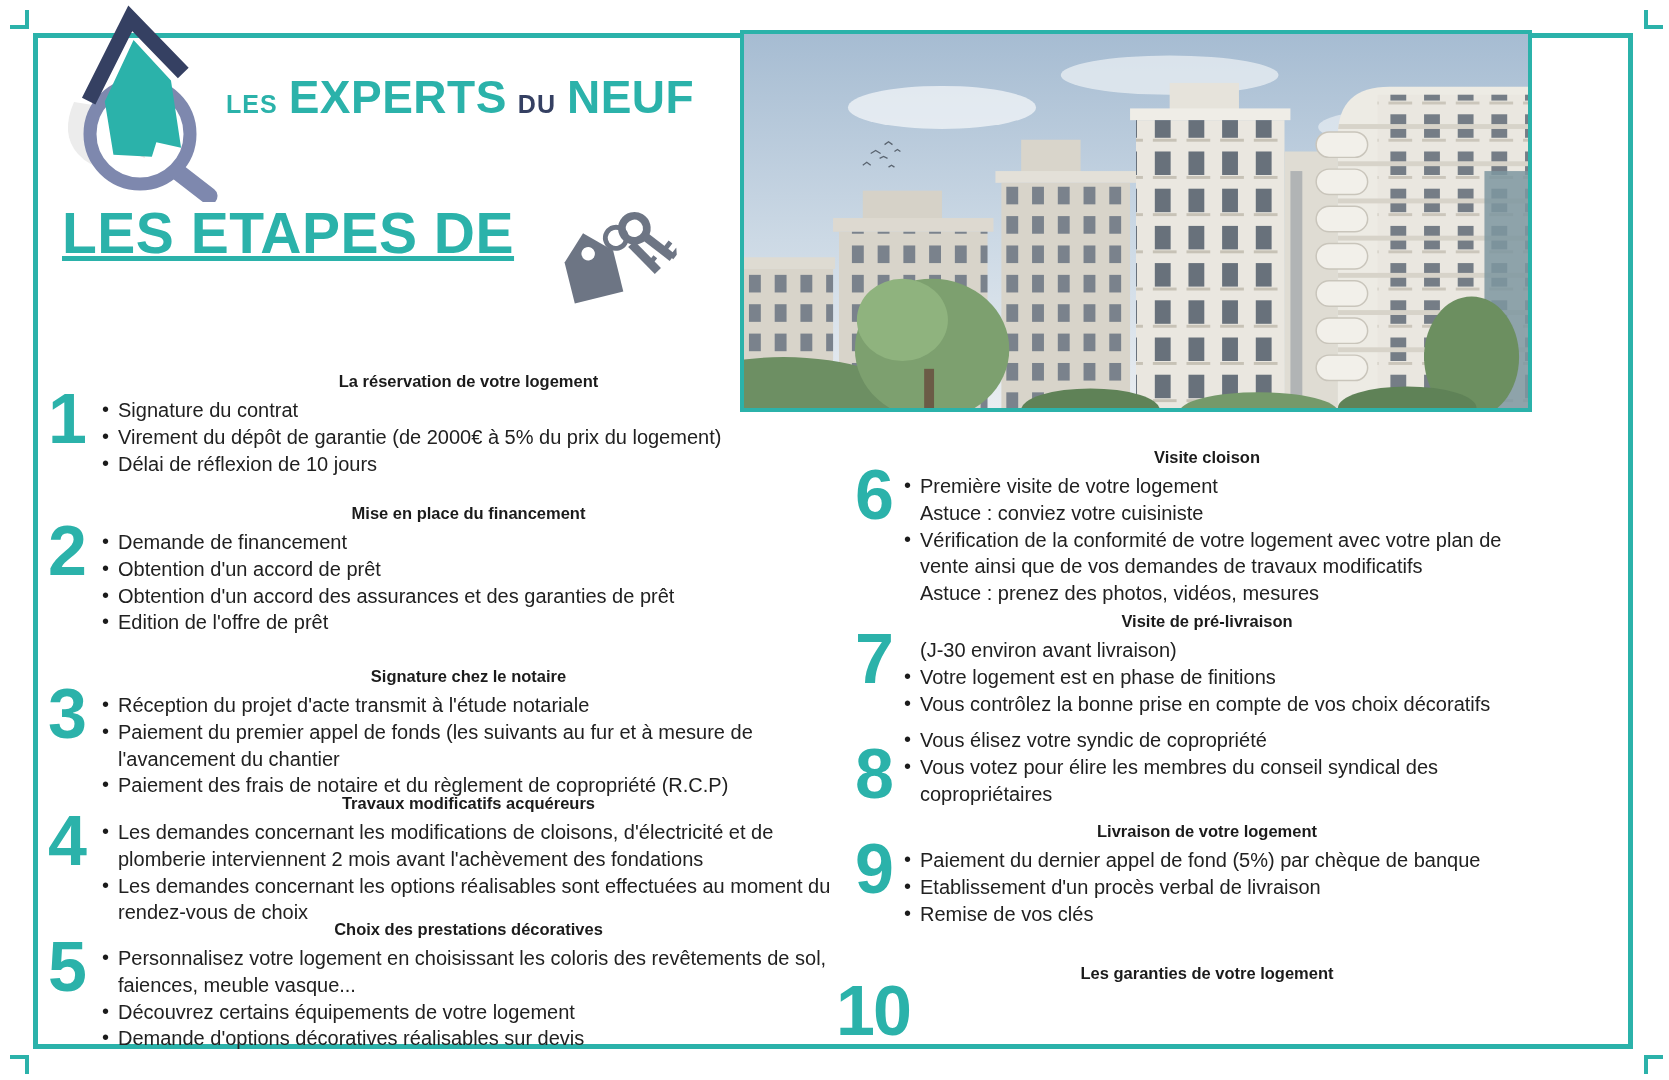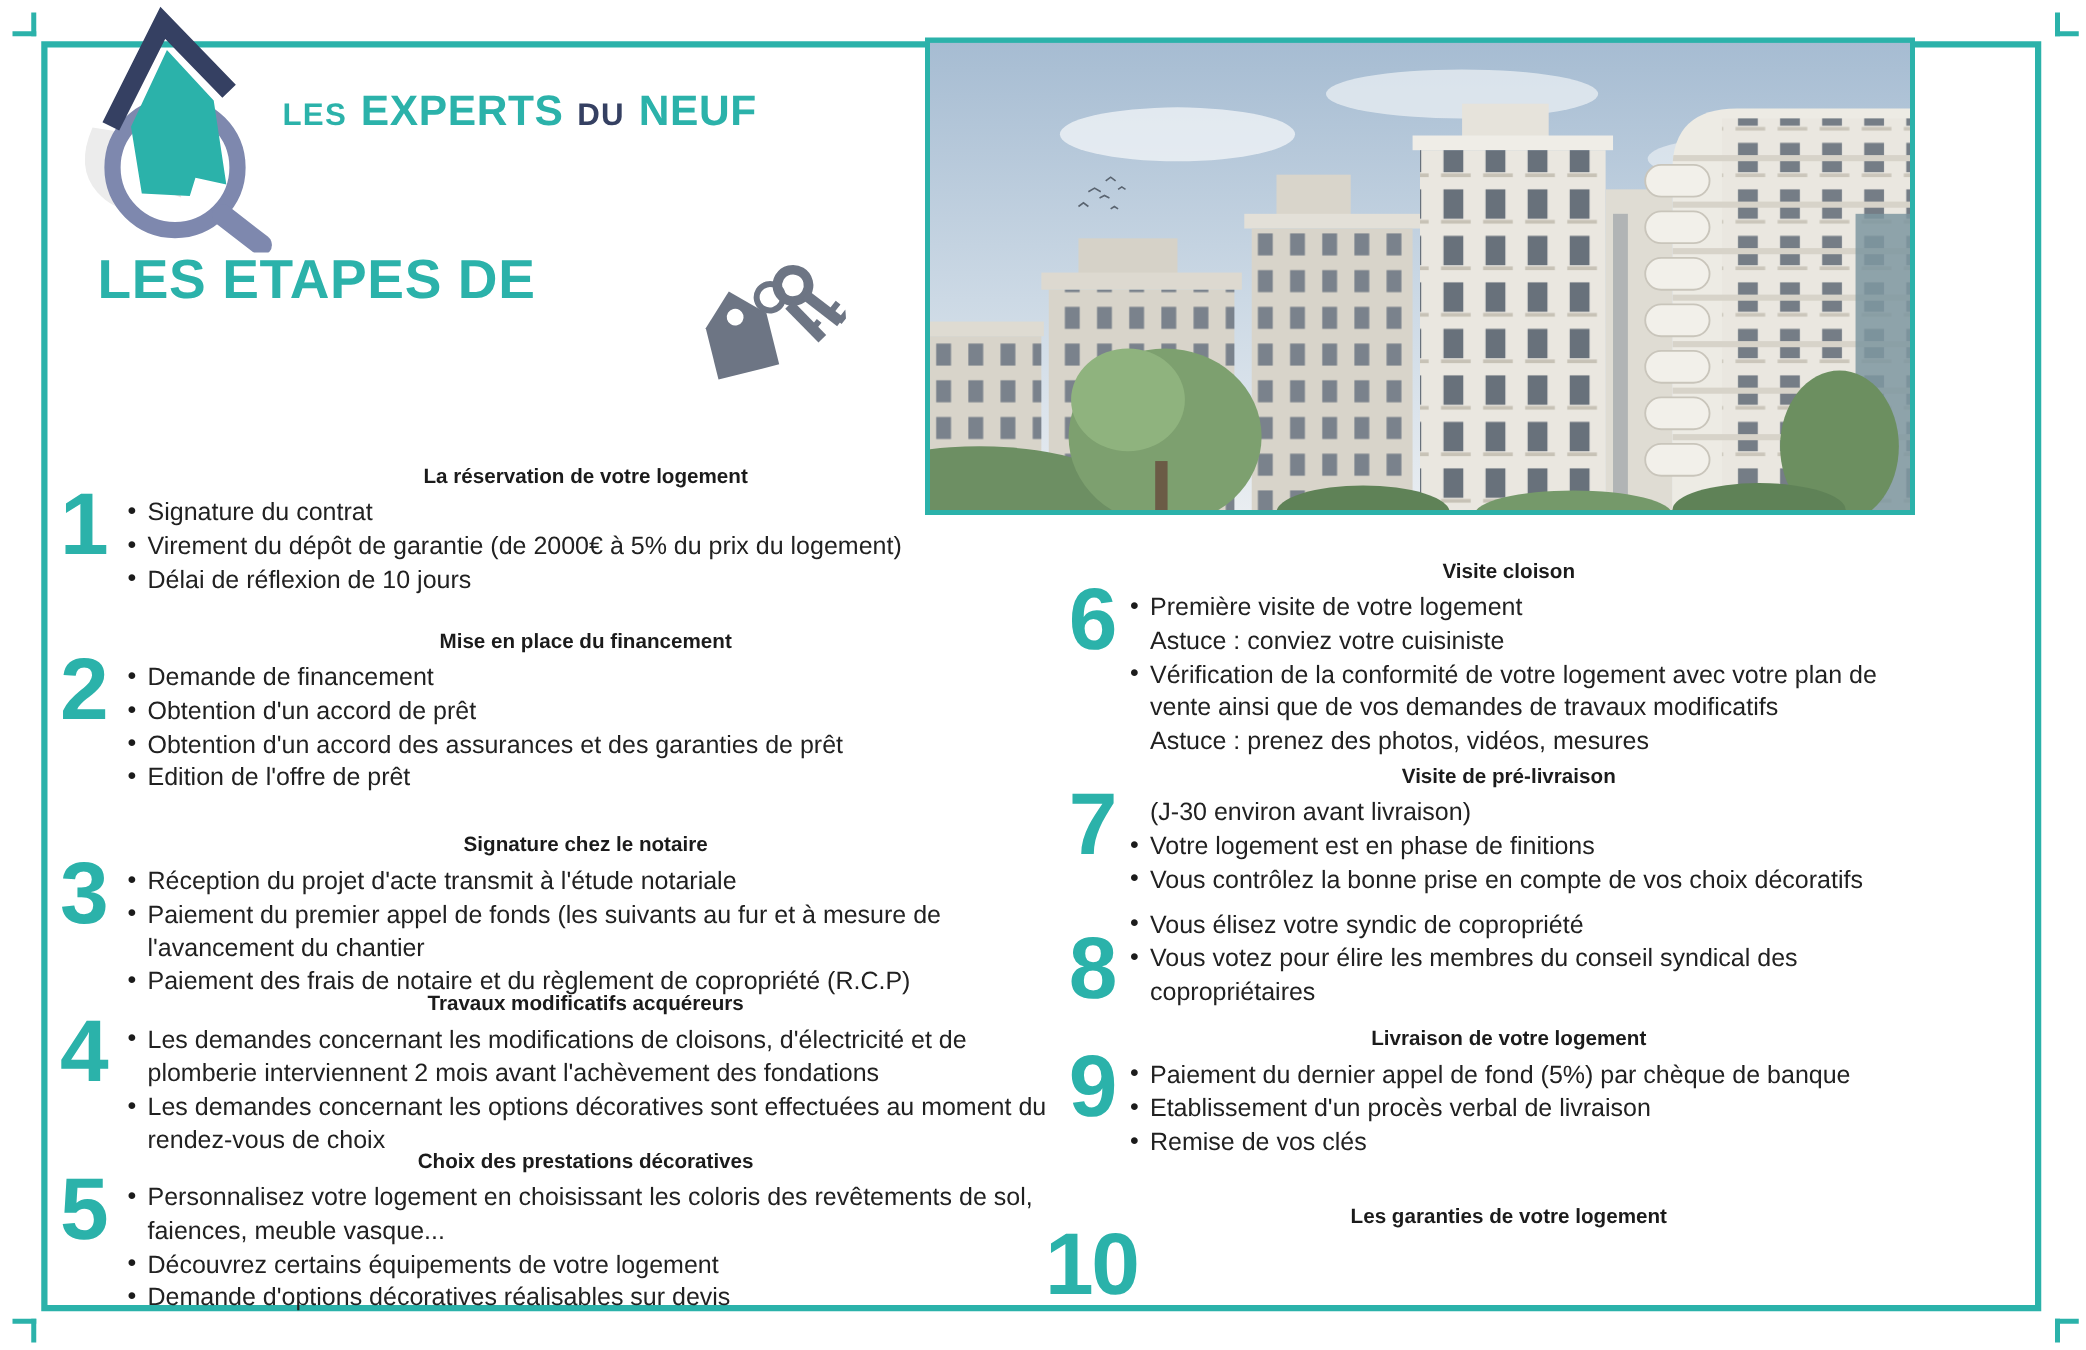--- a/index.html
+++ b/index.html
@@ -13,24 +13,24 @@
   .corner{position:absolute;width:15px;height:15px;}
   .corner.tl{left:10px;top:10px;border-right:4px solid var(--teal);border-bottom:4px solid var(--teal);}
   .corner.tr{left:1644px;top:10px;border-left:4px solid var(--teal);border-bottom:4px solid var(--teal);}
   .corner.bl{left:10px;top:1055px;border-right:4px solid var(--teal);border-top:4px solid var(--teal);}
   .corner.br{left:1644px;top:1055px;border-left:4px solid var(--teal);border-top:4px solid var(--teal);}
 
   .logo-art{position:absolute;left:52px;top:2px;width:175px;height:200px;}
   .logo-text{position:absolute;left:226px;top:70px;display:flex;align-items:baseline;gap:11px;white-space:nowrap;}
   .logo-sm{font-size:25px;font-weight:bold;letter-spacing:1px;color:var(--teal);}
   .logo-sm.navy{color:var(--navy);}
-  .logo-bg{font-size:34px;font-weight:bold;letter-spacing:0.5px;color:var(--teal);}
-
-  .main-title{position:absolute;left:78px;top:192px;font-size:44px;line-height:1.45;
-              font-weight:bold;color:var(--teal);letter-spacing:0.5px;}
+  .logo-bg{font-size:46px;font-weight:bold;letter-spacing:0.5px;color:var(--teal);}
+
+  .main-title{position:absolute;left:62px;top:192px;font-size:57px;line-height:1.45;
+              font-weight:bold;color:var(--teal);letter-spacing:0.5px;text-decoration:underline;}
   .key-icon{position:absolute;left:552px;top:210px;width:125px;height:100px;transform:rotate(-4deg);}
 
   .photo{position:absolute;left:740px;top:30px;width:792px;height:382px;
          border:4px solid var(--teal);box-sizing:border-box;overflow:hidden;}
   .photo svg{display:block;width:100%;height:100%;}
 
   .step{position:absolute;display:grid;}
   .num{font-size:70px;line-height:0.95;font-weight:bold;color:var(--teal);
        letter-spacing:-2px;margin-top:14px;}
   .step-title{font-size:16.5px;font-weight:bold;color:#1b1b1b;margin-bottom:6px;text-align:center;}
@@ -206,21 +206,21 @@
           </div>
     </div>
   </div>
 
   <div class="step">
     <div class="num">4</div>
     <div class="content">
       <div class="step-title">Travaux modificatifs acquéreurs</div>
       <div class="items">
             <div class="item bullet">Les demandes concernant les modifications de cloisons, d'électricité et de plomberie interviennent 2 mois avant l'achèvement des fondations</div>
-            <div class="item bullet">Les demandes concernant les options décoratives sont effectuées au moment du rendez-vous de choix</div>
+            <div class="item bullet">Les demandes concernant les options réalisables sont effectuées au moment du rendez-vous de choix</div>
           </div>
     </div>
   </div>
 
   <div class="step">
     <div class="num">5</div>
     <div class="content">
       <div class="step-title">Choix des prestations décoratives</div>
       <div class="items">
             <div class="item bullet">Personnalisez votre logement en choisissant les coloris des revêtements de sol, faiences, meuble vasque...</div>

